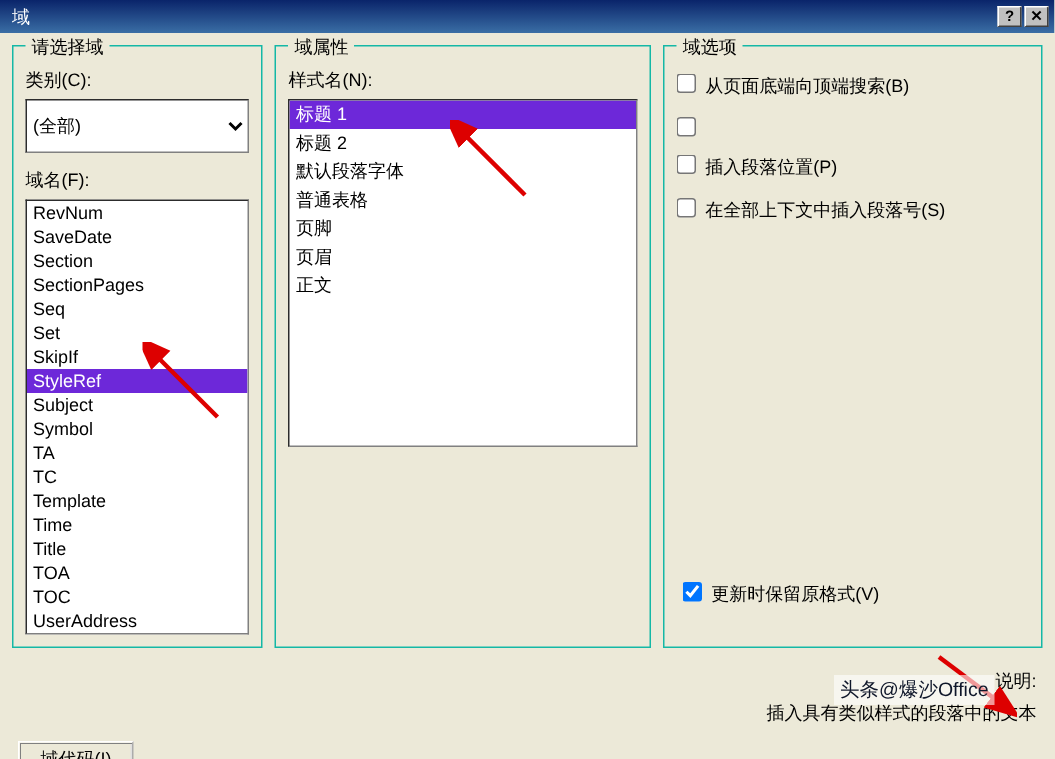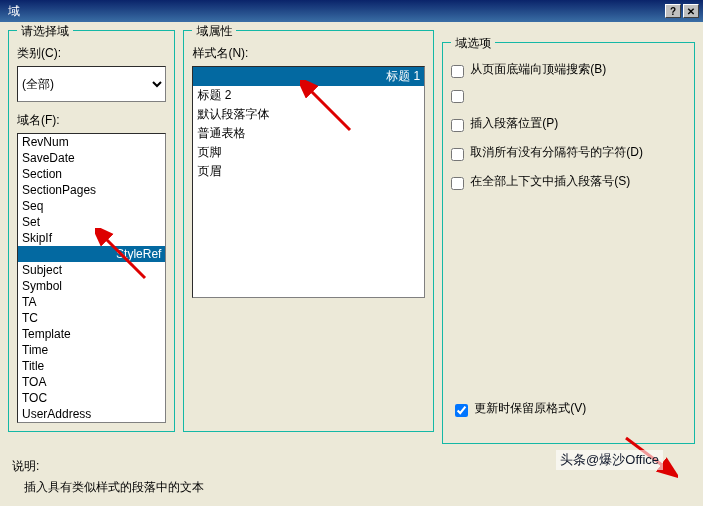--- a/index.html
+++ b/index.html
@@ -5,32 +5,32 @@
 * { box-sizing: border-box; margin: 0; padding: 0; }
 body { font-family: "Microsoft YaHei", SimSun, sans-serif; font-size: 12px; background: #ece9d8; width: 703px; height: 506px; position: relative; }
 .titlebar { background: linear-gradient(to bottom, #0a246a, #3a6ea5); color: #fff; height: 22px; display: flex; align-items: center; padding: 0 4px; }
 .titlebar .title-text { flex: 1; padding-left: 4px; font-size: 12px; }
 .titlebar .tbtn { width: 16px; height: 14px; background: #c0c0c0; border: 1px solid #fff; border-right-color: #404040; border-bottom-color: #404040; display: flex; align-items: center; justify-content: center; margin-left: 2px; font-size: 10px; font-weight: bold; color: #000; cursor: pointer; }
 .content { display: flex; padding: 8px; gap: 8px; }
 .groupbox { border: 1px solid #14b8a6; position: relative; padding: 14px 8px 8px 8px; }
 .groupbox > .gtitle { position: absolute; top: -8px; left: 8px; background: #ece9d8; padding: 0 4px; font-size: 12px; }
 .col1 { width: 172px; height: 402px; }
 .col2 { width: 258px; height: 402px; }
-.col3 { width: 260px; height: 402px; margin-top: 12px; }
+.col3 { width: 260px; height: 402px; }
 .lbl { display: block; margin-bottom: 4px; }
 select, .listbox { width: 100%; background: #fff; border: 1px inset #808080; font-size: 12px; font-family: inherit; }
 select { height: 36px; }
 .listbox { overflow-y: scroll; }
 .listbox .item { padding: 1px 4px; cursor: pointer; white-space: nowrap; }
-.listbox .item.selected { background: #0369a1; color: #fff; text-align: right; }
+.listbox .item.selected { background: #6d28d9; color: #fff; }
 .lb1 { height: 290px; }
 .lb2 { height: 232px; }
-.chkrow { display: flex; align-items: flex-end; margin-bottom: 12px; }
+.chkrow { display: flex; align-items: flex-start; margin-bottom: 12px; }
 .chkrow input { margin-right: 6px; }
-.desc { padding: 6px 12px; }
+.desc { padding: 6px 12px; text-align: right; }
 .desc .dlbl { margin-bottom: 4px; }
 .desc .dtext { padding-left: 12px; }
 .bottom { display: flex; padding: 4px 12px 10px 12px; align-items: center; }
 .btn { background: #ece9d8; border: 1px solid #fff; border-right-color: #404040; border-bottom-color: #404040; padding: 3px 14px; font-size: 12px; cursor: pointer; font-family: inherit; box-shadow: 1px 1px 0 #808080 inset, -1px -1px 0 #dfdfdf inset; border: 1px outset #fff; }
 .spacer { flex: 1; }
 .arrow { position: absolute; pointer-events: none; }
 .watermark { position: absolute; bottom: 36px; right: 40px; font-size: 13px; color: #0f172a; background: rgba(255,255,255,0.6); padding: 1px 4px; margin-top: 44px; }
 .option-list { padding-top: 4px; }
 .preserve { position: absolute; bottom: 14px; left: 12px; }
 ::-webkit-scrollbar { width: 16px; }
@@ -81,40 +81,37 @@
   <div class="groupbox col2">
     <div class="gtitle">域属性</div>
     <label class="lbl"><span>样式名(N):</span></label>
     <div class="listbox lb2" id="stylelist">
         <div class="item selected">标题 1</div>
         <div class="item">标题 2</div>
         <div class="item">默认段落字体</div>
         <div class="item">普通表格</div>
         <div class="item">页脚</div>
         <div class="item">页眉</div>
+        <div class="item">正文</div>
       </div>
   </div>
 
   <div class="groupbox col3" style="position:relative">
     <div class="gtitle">域选项</div>
     <div class="option-list" id="optlist">
         <div class="chkrow">
           <input type="checkbox" style="">
           <label>从页面底端向顶端搜索(B)</label>
         </div>
         <div class="chkrow">
           <input type="checkbox" style="">
         </div>
         <div class="chkrow">
           <input type="checkbox" style="">
           <label>插入段落位置(P)</label>
-        </div>
-        <div class="chkrow">
-          <input type="checkbox" style="">
-          <label>取消所有没有分隔符号的字符(D)</label>
         </div>
         <div class="chkrow">
           <input type="checkbox" style="">
           <label>在全部上下文中插入段落号(S)</label>
         </div>
       </div>
     <div class="chkrow preserve">
       <input type="checkbox" checked="" style="">
       <label>更新时保留原格式(V)</label>
     </div>

